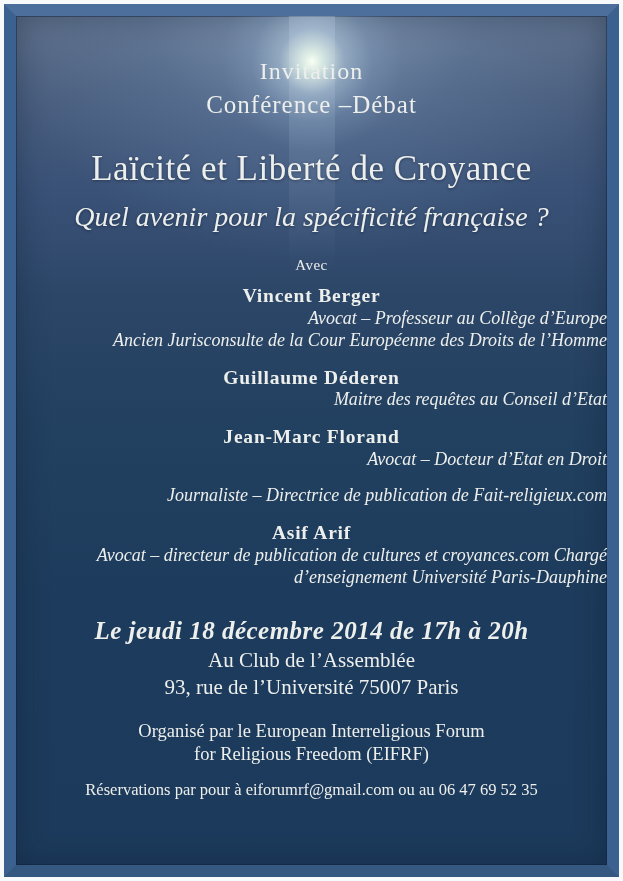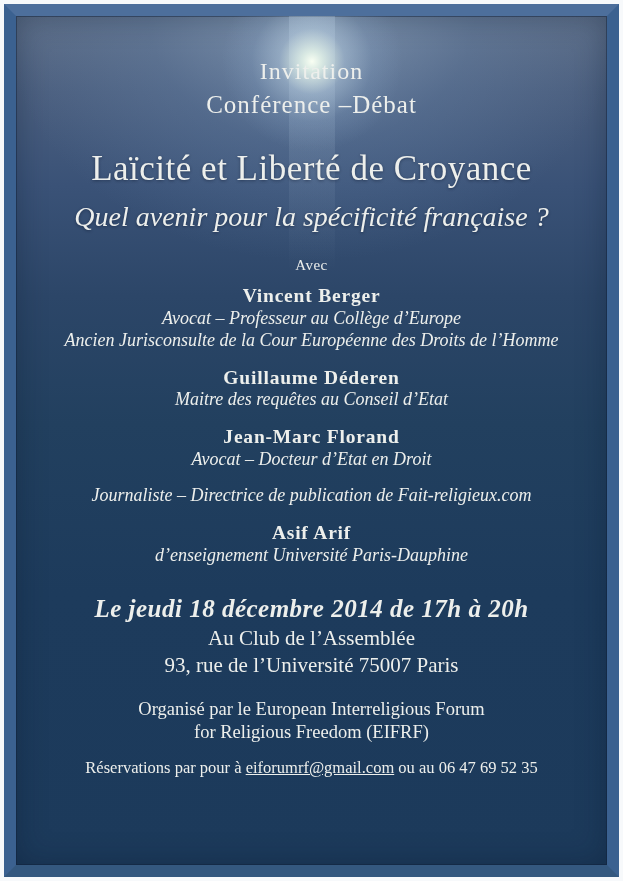--- a/index.html
+++ b/index.html
@@ -69,33 +69,32 @@
   .title   { margin: 12px; font-size: 35px; font-weight: 400; letter-spacing: 0.5px;
              text-shadow: 0 1px 3px rgba(10,20,40,0.45); }
   .subtitle{ margin: 2px 0 0 0; font-size: 28px; font-weight: 400; font-style: italic;
              text-shadow: 0 1px 3px rgba(10,20,40,0.45); }
 
   .avec { margin-top: 24px; font-size: 15px; letter-spacing: 0.5px; }
 
   .speakers { margin-top: 10px; }
   .speaker { margin-bottom: 14px; }
   .speaker .name { font-size: 19.5px; font-weight: bold; letter-spacing: 0.8px; line-height: 1.22; }
-  .speaker .role { font-size: 18px; font-style: italic; line-height: 1.22; }
+  .speaker .role { font-size: 18px; font-style: italic; line-height: 1.22; text-align: right; }
 
   .event { margin-top: 26px; }
   .event .datetime { font-size: 25px; font-weight: bold; letter-spacing: 0.5px; line-height: 1.3; font-style: italic; }
   .event .venue    { font-size: 21px; line-height: 1.25; }
   .event .address  { font-size: 21px; line-height: 1.25; }
 
   .organizer { margin-top: 20px; font-size: 18.5px; line-height: 1.25; }
 
   .reservation { margin-top: 14px; font-size: 16.5px; }
   .reservation a.email {
     color: #edefec;
-    text-decoration: underline;
     cursor: pointer;
   }
 </style>
 </head>
 <body>
 
 <div class="poster">
   <div class="frame">
     <div class="inner">
 
@@ -133,20 +132,21 @@
             <div class="name">Jean-Marc Florand</div>
             <div class="role">Avocat – Docteur d’Etat en Droit</div>
           </div>
 
           <div class="speaker">
             <div class="role">Journaliste – Directrice de publication de Fait-religieux.com</div>
           </div>
 
           <div class="speaker">
             <div class="name">Asif Arif</div>
+            <div class="role">Avocat – directeur de publication de cultures et croyances.com  Chargé</div>
             <div class="role">d’enseignement Université Paris-Dauphine</div>
           </div>
 
         </div>
 
         <div class="event">
           <div class="datetime">Le jeudi 18 décembre 2014 de 17h à 20h</div>
           <div class="venue">Au Club de l’Assemblée</div>
           <div class="address">93, rue de l’Université 75007 Paris</div>
         </div>

